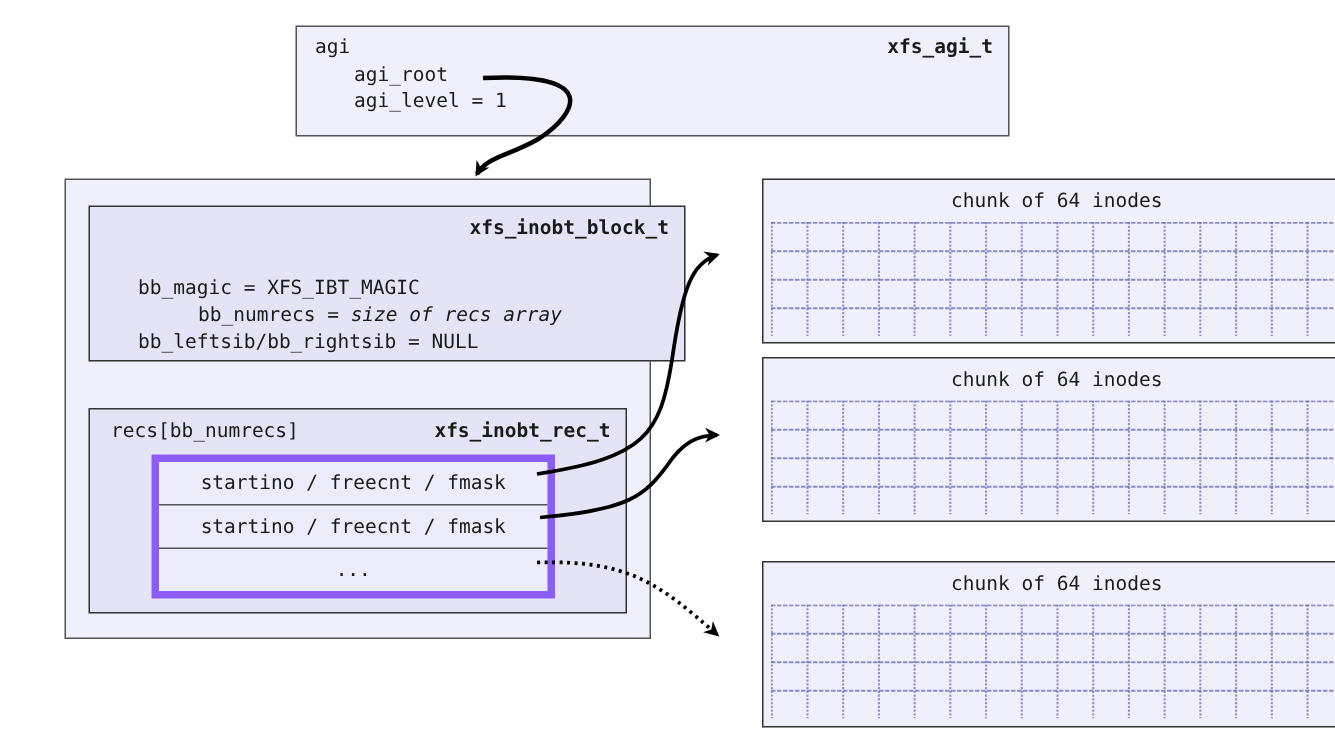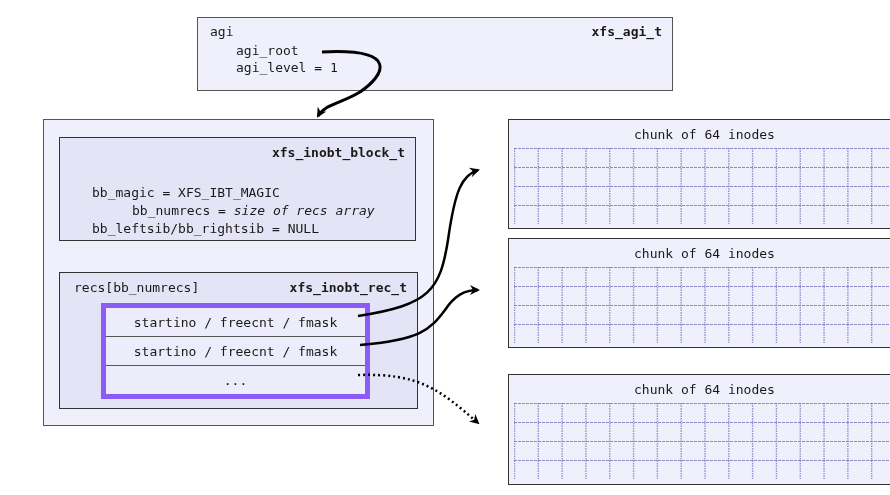--- a/index.html
+++ b/index.html
@@ -1,21 +1,21 @@
 <!DOCTYPE html>
 <html><head>
 <meta charset="utf-8">
 <style>
   html, body { margin:0; padding:0; background:#ffffff; }
   body { width:890px; height:495px; position:relative; overflow:hidden;
          font-family:"DejaVu Sans Mono", "Liberation Mono", monospace; font-size:13px; color:#1a1a1a; }
   .box { position:absolute; box-sizing:border-box; border:1.5px solid #3a3a3a;padding-left:40px; }
   .agi { left:197px; top:17px; width:476px; height:74px; background:#f0f0fc; border-color:#555; }
   .outer { left:43px; top:119px; width:391px; height:307px; background:#f0f0fc; border-color:#555; }
-  .block { left:59px; top:137px; width:357px; height:104px; background:#e4e4f6; border-color:#333; }
+  .block { left:59px; top:137px; width:398px; height:104px; background:#e4e4f6; border-color:#333; }
   .recs { left:59px; top:272px; width:359px; height:137px; background:#e4e4f6; border-color:#333; }
   .rows { position:absolute; left:101px; top:303px; width:269px; box-sizing:border-box; border:5px solid #8b5cf6; background:#ececfa; }
   .row { height:29px; line-height:29px; text-align:center; border-bottom:1px solid #555; box-sizing:border-box; }
   .row:last-child { border-bottom:none; height:28px; }
   .chunk { left:508px; width:393px; background:#f0f0fc; border-color:#333; }
   .t { position:absolute; white-space:pre; }
   .bold { font-weight:bold; }
   .ital { font-style:italic; }
   .chunk-title { position:absolute; left:0; right:0; top:7px; text-align:center; }
   .grid { position:absolute; left:5px; top:28px; width:381px; height:76px; }

